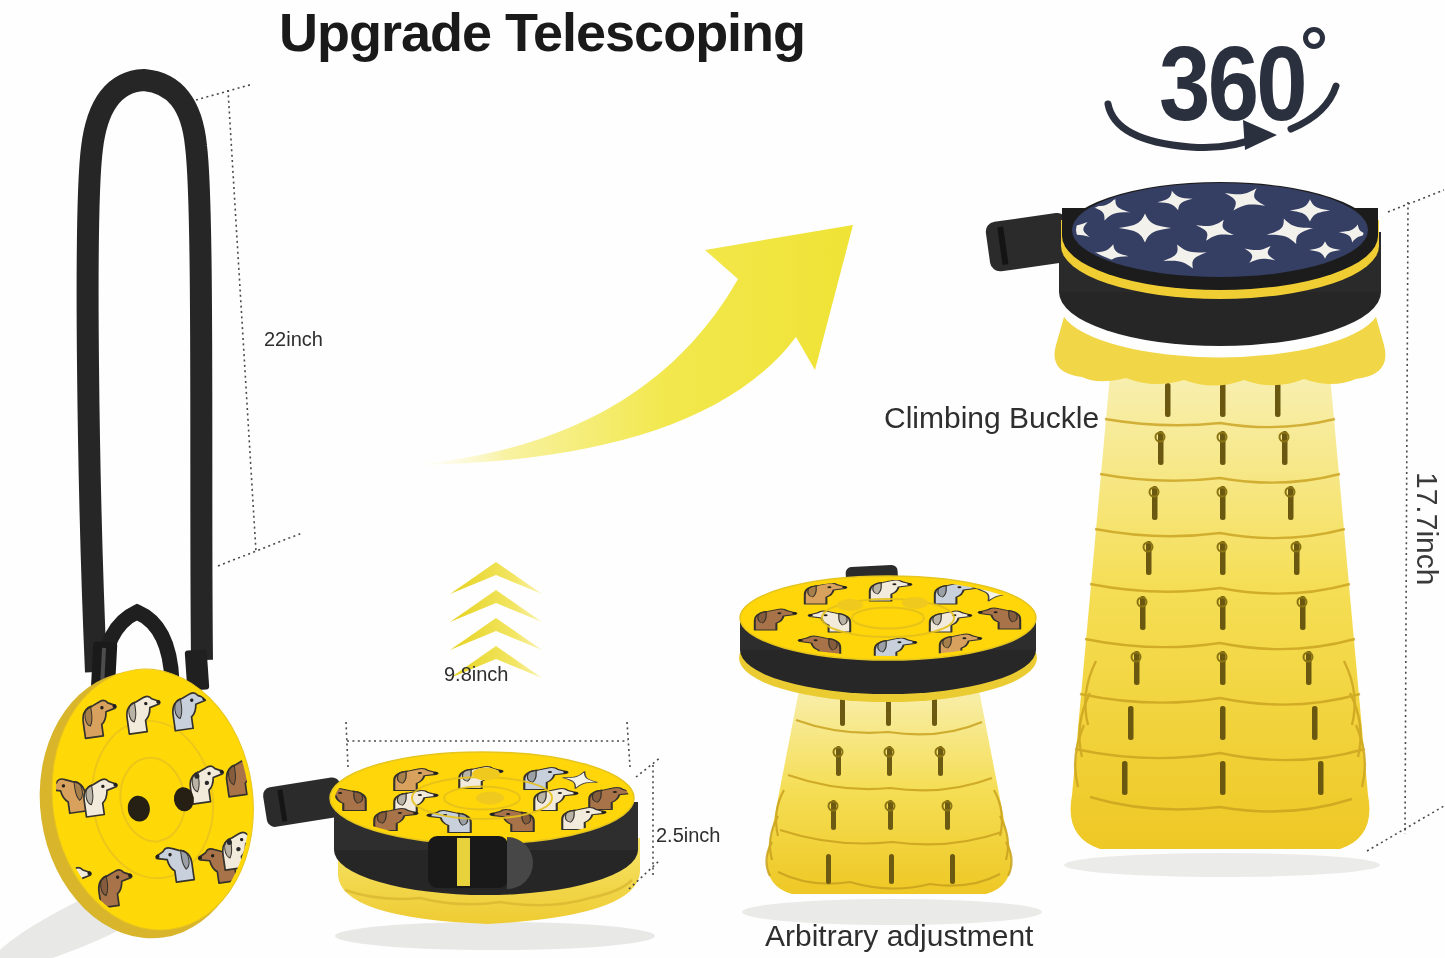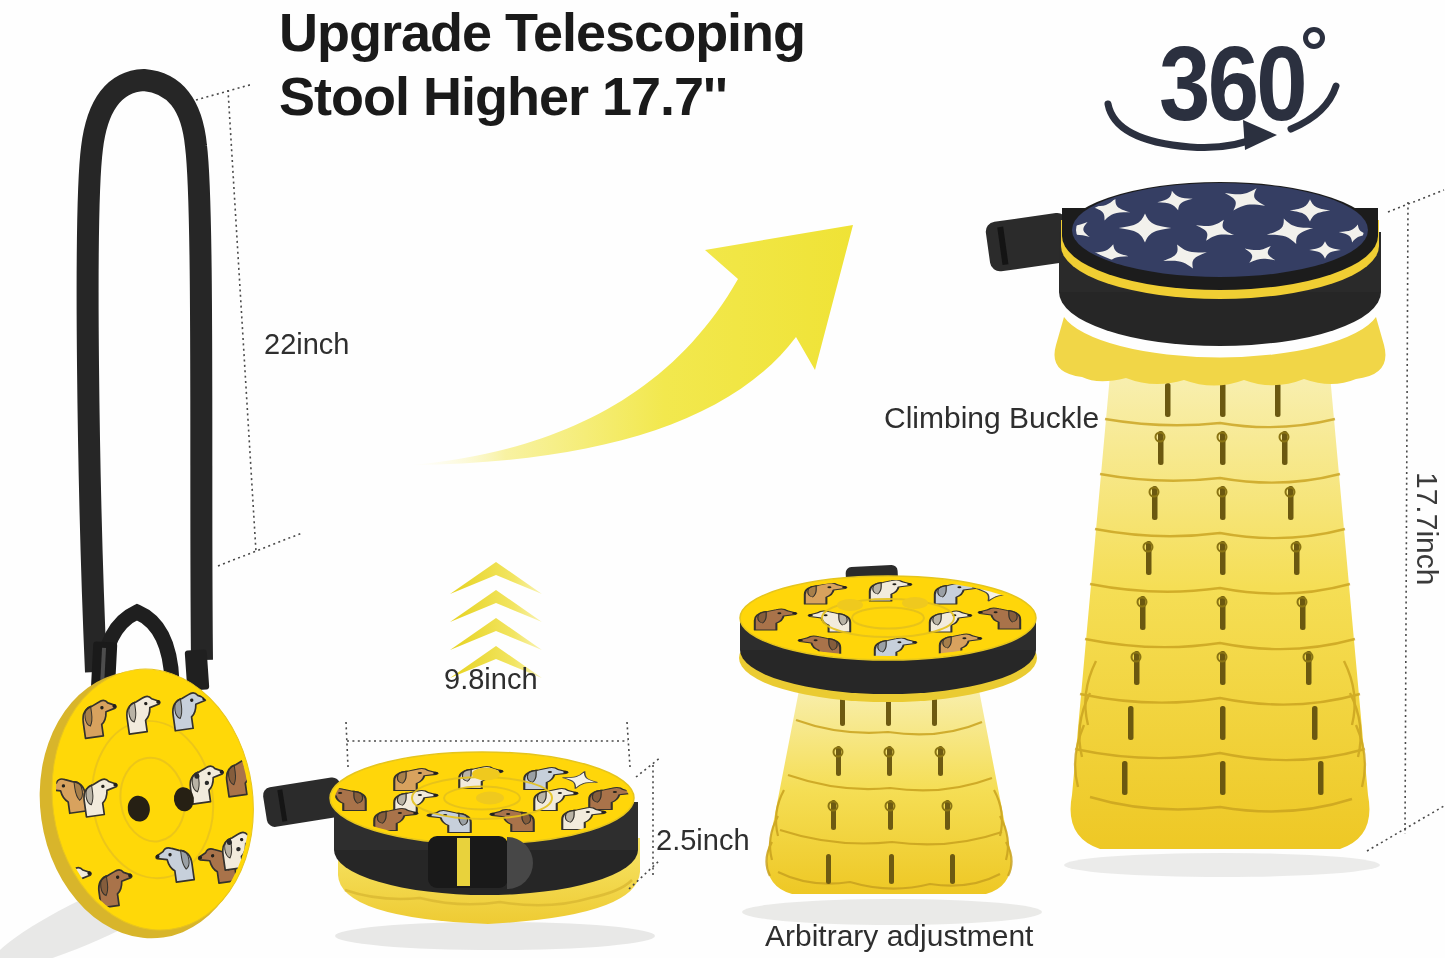--- a/index.html
+++ b/index.html
@@ -5,21 +5,21 @@
   html,body{margin:0;padding:0;background:#ffffff;}
   .stage{
     position:relative;width:1445px;height:958px;background:#fefefe;
     overflow:hidden;font-family:"Liberation Sans",sans-serif;color:#1f1f1f;
   }
   .abs{position:absolute;}
   .title{
     left:279px;top:0px;font-size:54px;line-height:64px;font-weight:700;
     color:#1a1a1a;letter-spacing:-1px;white-space:nowrap;
   }
-  .dim-label{font-size:29px;color:#2e2e2e;white-space:nowrap;}
+  .dim-label{font-size:20px;color:#2e2e2e;white-space:nowrap;}
   .anno-label{font-size:30px;color:#2e2e2e;white-space:nowrap;}
   .vert-label{writing-mode:vertical-rl;font-size:30px;color:#3a3a3a;}
   svg{display:block;}
 </style>
 </head>
 <body>
 
 <div class="stage">
 
   <svg width="0" height="0" style="position:absolute" aria-hidden="true">
@@ -29,21 +29,20 @@
         <path d="M18.5 9 Q11.5 10 11.5 19.5 Q11.5 26.5 15.5 28.5 Q18.5 24 18.5 16 Z" fill="rgba(40,35,25,0.28)" stroke="#35322c" stroke-width="1"></path>
         <circle cx="29.5" cy="12" r="1.7" fill="#23211c"></circle>
         <circle cx="42" cy="12" r="1.9" fill="#23211c"></circle>
       </g>
       <path id="star4" d="M0 -15 C2.6 -4.6 4.6 -2.6 15 0 C4.6 2.6 2.6 4.6 0 15 C-2.6 4.6 -4.6 2.6 -15 0 C-4.6 -2.6 -2.6 -4.6 0 -15 Z"></path>
     </defs>
   </svg>
 
   <div class="abs title">
     <div>Upgrade Telescoping</div>
-    <div>Stool Higher 17.7''</div>
   </div>
 
   <svg class="abs" style="left:1095px;top:6px" width="250" height="150" viewBox="0 0 250 150">
     <text x="64" y="114" font-size="106" font-weight="bold" fill="#2b303f" letter-spacing="-3" textLength="146" lengthAdjust="spacingAndGlyphs" font-family="Liberation Sans, sans-serif">360</text>
     <circle cx="219" cy="32" r="8.5" fill="none" stroke="#2b303f" stroke-width="5"></circle>
     <path d="M13 98 Q20 135 95 141 Q135 144 163 131" fill="none" stroke="#2b303f" stroke-width="7" stroke-linecap="round"></path>
     <polygon points="148,114 182,129 150,144" fill="#2b303f"></polygon>
     <path d="M196 123 Q232 108 241 80" fill="none" stroke="#2b303f" stroke-width="7" stroke-linecap="round"></path>
   </svg>
 

